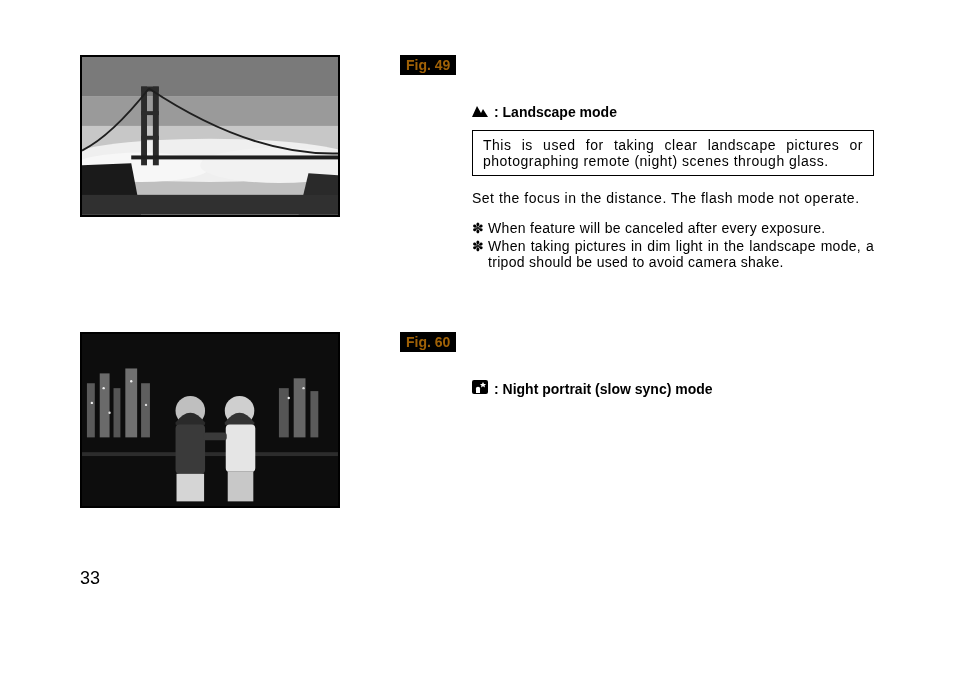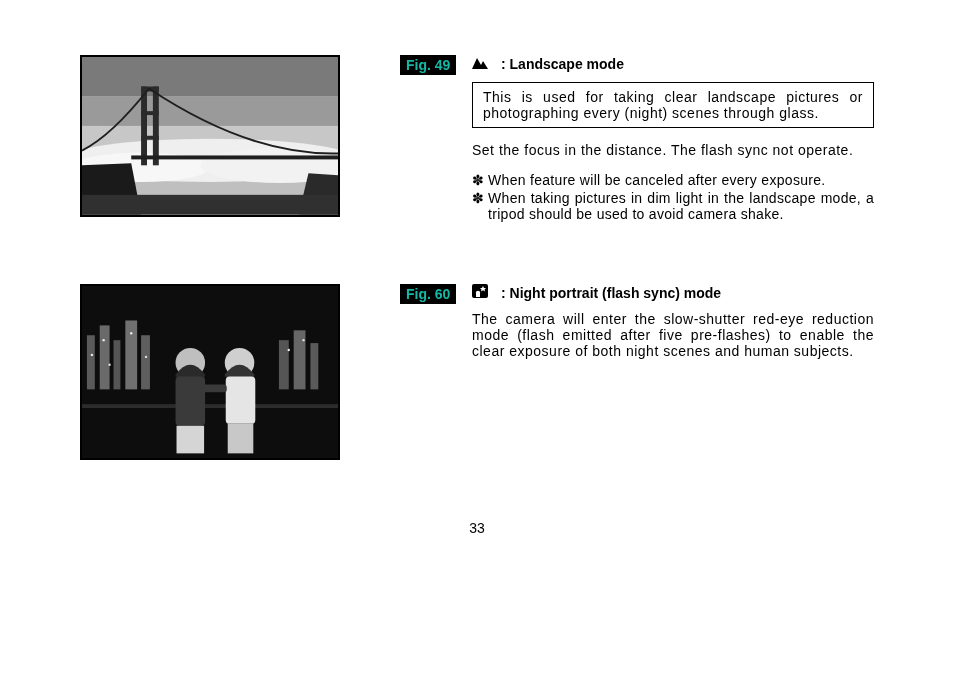--- a/index.html
+++ b/index.html
@@ -46,34 +46,35 @@
     display: flex;
     align-items: flex-start;
   }
   .fig-col {
     width: 62px;
     flex-shrink: 0;
     margin-right: 10px;
   }
   .fig-label {
     background: #000;
-    color: #14b8a6;
+    color: #a16207;
     font-weight: bold;
     padding: 2px 6px;
     display: inline-block;
   }
   .content-col {
     flex: 1;
   }
   .heading {
     font-weight: bold;
     display: flex;
     align-items: center;
-    gap: 13px;
+    gap: 6px;
     margin-bottom: 10px;
+    margin-top: 48px;
   }
   .heading .icon {
     flex-shrink: 0;
   }
   .box {
     border: 1.5px solid #000;
     padding: 6px 10px;
     margin-bottom: 14px;
     text-align: justify;
     letter-spacing: 0.5px;
@@ -96,22 +97,21 @@
   }
   .bullet .mark {
     flex-shrink: 0;
     margin-right: 4px;
   }
   .bullet .text {
     flex: 1;
     text-align: justify;
   }
   .page-num {
-    text-align: center;
-    font-size: 14px;
+    font-size: 18px;
   }
 </style>
 </head>
 <body>
 
 <div class="page">
 
   <div class="section">
     <div class="left-col">
       <div class="photo">
@@ -151,22 +151,22 @@
       </div>
       <div class="content-col">
         <div class="heading">
           <span class="icon">
             <svg width="16" height="14" viewBox="0 0 16 14">
                 <path d="M0 14 L5 3 L9 10 L11 6 L16 14 Z" fill="#000"></path>
               </svg>
           </span>
           <span>: Landscape mode</span>
         </div>
-        <div class="box">This is used for taking clear landscape pictures or photographing every (night) scenes through glass.</div>
-        <div class="para">Set the focus in the distance.  The flash sync not operate.</div>
+        <div class="box">This is used for taking clear landscape pictures or photographing remote (night) scenes through glass.</div>
+        <div class="para">Set the focus in the distance.  The flash mode not operate.</div>
         <div class="bullets">
           <div class="bullet">
             <span class="mark">✽</span>
             <span class="text">When feature will be canceled after every exposure.</span>
           </div>
           <div class="bullet">
             <span class="mark">✽</span>
             <span class="text">When taking pictures in dim light in the landscape mode, a tripod should be used to avoid camera shake.</span>
           </div>
         </div>
@@ -221,21 +221,20 @@
       <div class="content-col">
         <div class="heading">
           <span class="icon">
             <svg width="16" height="14" viewBox="0 0 16 14">
               <rect x="0" y="0" width="16" height="14" rx="2" fill="#000"></rect>
               <circle cx="6" cy="9" r="2.2" fill="#fff"></circle>
               <rect x="4" y="10" width="4" height="3" fill="#fff"></rect>
               <path d="M11 2 L12 4 L14 4 L12.5 5.5 L13 7.5 L11 6.3 L9 7.5 L9.5 5.5 L8 4 L10 4 Z" fill="#fff"></path>
             </svg>
           </span>
-          <span>: Night portrait (flash sync) mode</span>
+          <span>: Night portrait (slow sync) mode</span>
         </div>
-        <div class="para">The camera will enter the slow-shutter red-eye reduction mode (flash emitted after five pre-flashes) to enable the clear exposure of both night scenes and human subjects.</div>
       </div>
     </div>
   </div>
 
   <div class="page-num">33</div>
 </div>
 
 </body></html>

